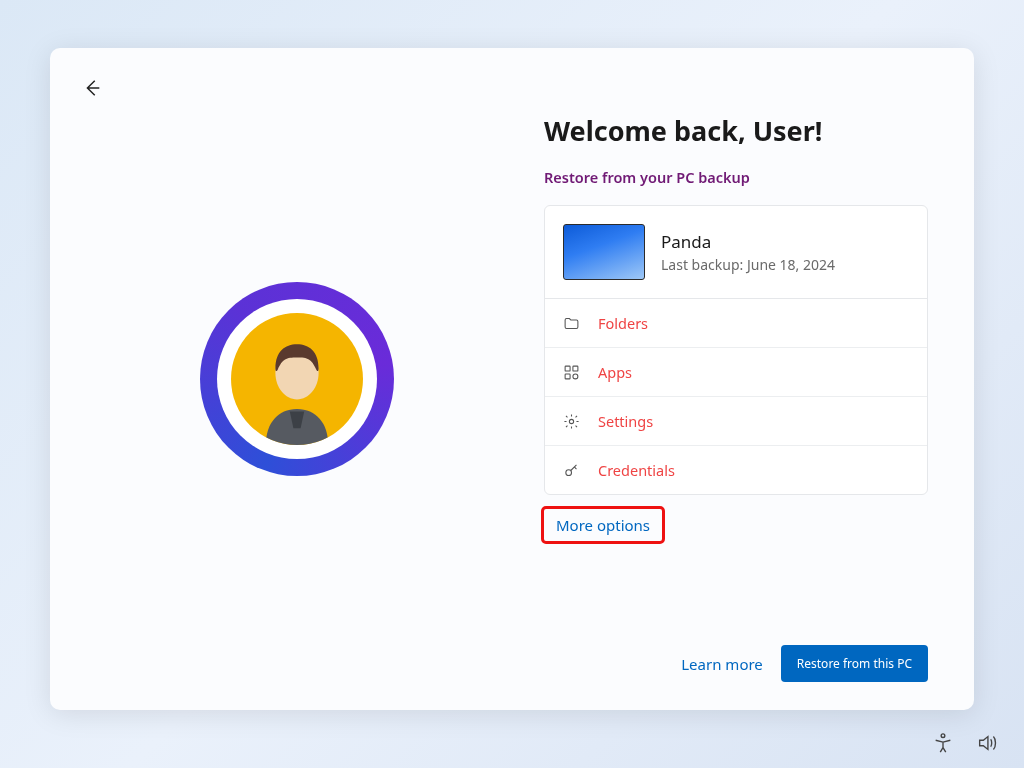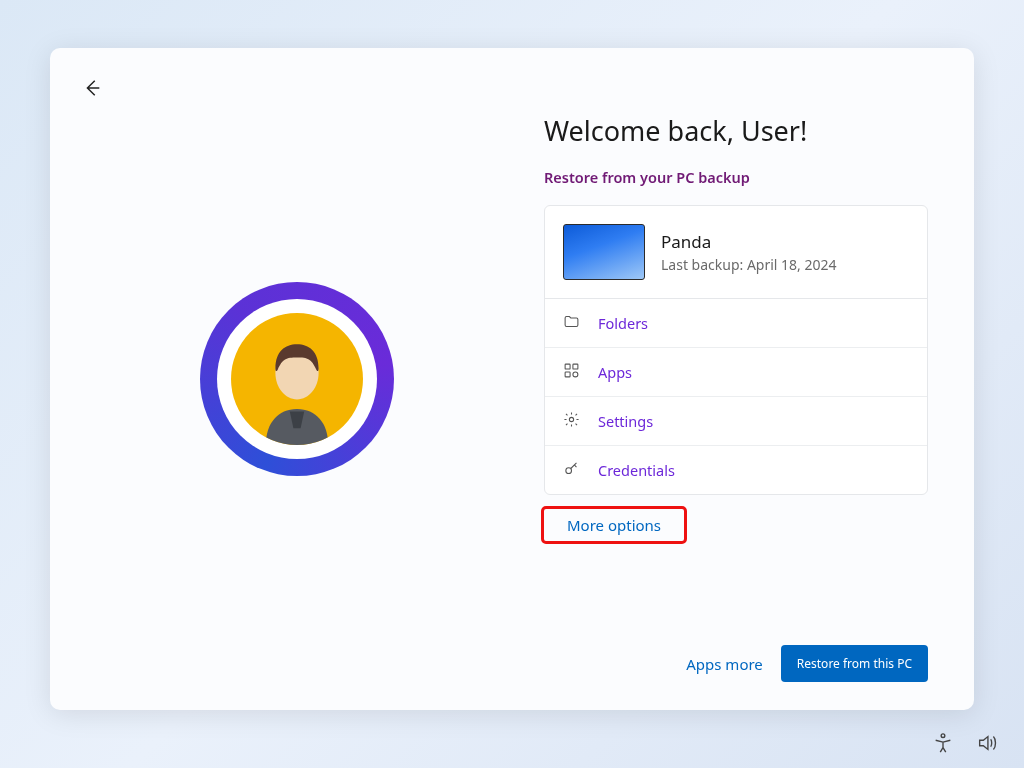--- a/index.html
+++ b/index.html
@@ -26,46 +26,46 @@
     background: conic-gradient(from 200deg, #2e4fd8, #5b32d6, #6a2bd9, #2e4fd8);
     display:flex; align-items:center; justify-content:center;
   }
   .avatar-white { width:160px; height:160px; border-radius:50%; background:#fff; display:flex; align-items:center; justify-content:center; }
   .avatar-yellow { width:132px; height:132px; border-radius:50%; background:#f5b500; display:flex; align-items:flex-end; justify-content:center; overflow:hidden; }
   .avatar-yellow svg { width:120px; height:120px; }
   .right {
     width: 430px; padding: 64px 46px 28px 0;
     display:flex; flex-direction:column;
   }
-  .title { font-size: 27px; font-weight:400; color:#1a1a1a; margin-bottom:18px; }
+  .title { font-size: 27px; font-weight:700; color:#1a1a1a; margin-bottom:18px; }
   .desc { font-size: 14.5px; color:#5a5a5a; line-height:1.45; }
   .privacy { color:#0067c0; font-size:15px; cursor:pointer; margin-left:2px; }
   .subhead { font-size:14.5px; font-weight:600; color:#701a75; }
   .panel {
     margin-top:18px; border:1px solid #e5e7ea; border-radius:6px; background:#fff;
   }
   .panel-head {
     display:flex; align-items:center; gap:16px; padding:18px 18px;
     border-bottom:1px solid #e5e7ea;
   }
   .thumb {
     width:82px; height:56px; border-radius:3px; border:1px solid #2b2b2b;
     background: linear-gradient(160deg,#0d5bd8 0%, #2f7df2 40%, #9ec8f7 100%);
   }
   .pc-name { font-size:17px; font-weight:400; color:#1a1a1a; }
   .pc-sub { font-size:14px; color:#6a6a6a; margin-top:2px; }
   .row {
-    display:flex; align-items:flex-start; gap:18px; padding:14px 18px;
-    border-bottom:1px solid #eceef0; font-size:14.5px; color:#6d28d9;
+    display:flex; align-items:center; gap:18px; padding:14px 18px;
+    border-bottom:1px solid #eceef0; font-size:14.5px; color:#ef4444;
     cursor:pointer;
   }
   .row:last-child{ border-bottom:none; }
   .row svg{ width:17px; height:17px; flex:none; color:#555; }
   .more {
-    margin-top:14px; display:inline-block; padding:6px 23px; font-size:15px;
+    margin-top:14px; display:inline-block; padding:6px 12px; font-size:15px;
     color:#0067c0; cursor:pointer; align-self:flex-start;
     outline: 3px solid #e11; outline-offset:0; border-radius:2px;
   }
   .footer {
     margin-top:auto; display:flex; justify-content:flex-end; align-items:center; gap:18px;
     padding-top:18px;
   }
   .learn { color:#0067c0; font-size:15px; cursor:pointer; }
   .restore {
     background:#0067c0; color:#fff; border:none; border-radius:4px;
@@ -105,21 +105,21 @@
 
   <div class="right">
     <div class="title">Welcome back, User!</div>
     <div class="subhead">Restore from your PC backup</div>
 
     <div class="panel">
       <div class="panel-head">
         <div class="thumb"></div>
         <div>
           <div class="pc-name">Panda</div>
-          <div class="pc-sub">Last backup: April 18, 2024</div>
+          <div class="pc-sub">Last backup: June 18, 2024</div>
         </div>
       </div>
 
       <div class="row">
         <svg viewBox="0 0 24 24" fill="none" stroke="currentColor" stroke-width="1.5">
             <path d="M3 7a2 2 0 012-2h4l2 2h8a2 2 0 012 2v8a2 2 0 01-2 2H5a2 2 0 01-2-2V7z"></path>
           </svg>
         <span>Folders</span>
       </div>
       <div class="row">
@@ -143,21 +143,21 @@
             <circle cx="8" cy="15" r="4"></circle>
             <path d="M11 12l8-8M16 7l3 3"></path>
           </svg>
         <span>Credentials</span>
       </div>
     </div>
 
     <span class="more">More options</span>
 
     <div class="footer">
-      <span class="learn">Apps more</span>
+      <span class="learn">Learn more</span>
       <button class="restore">Restore from this PC</button>
     </div>
   </div>
 </div>
 
 <div class="tray">
   <svg viewBox="0 0 24 24" fill="none" stroke="#444" stroke-width="1.5">
       <circle cx="12" cy="4" r="2"></circle>
       <path d="M4 9l8 2 8-2M12 11v6M9 22l3-5 3 5"></path>
     </svg>

